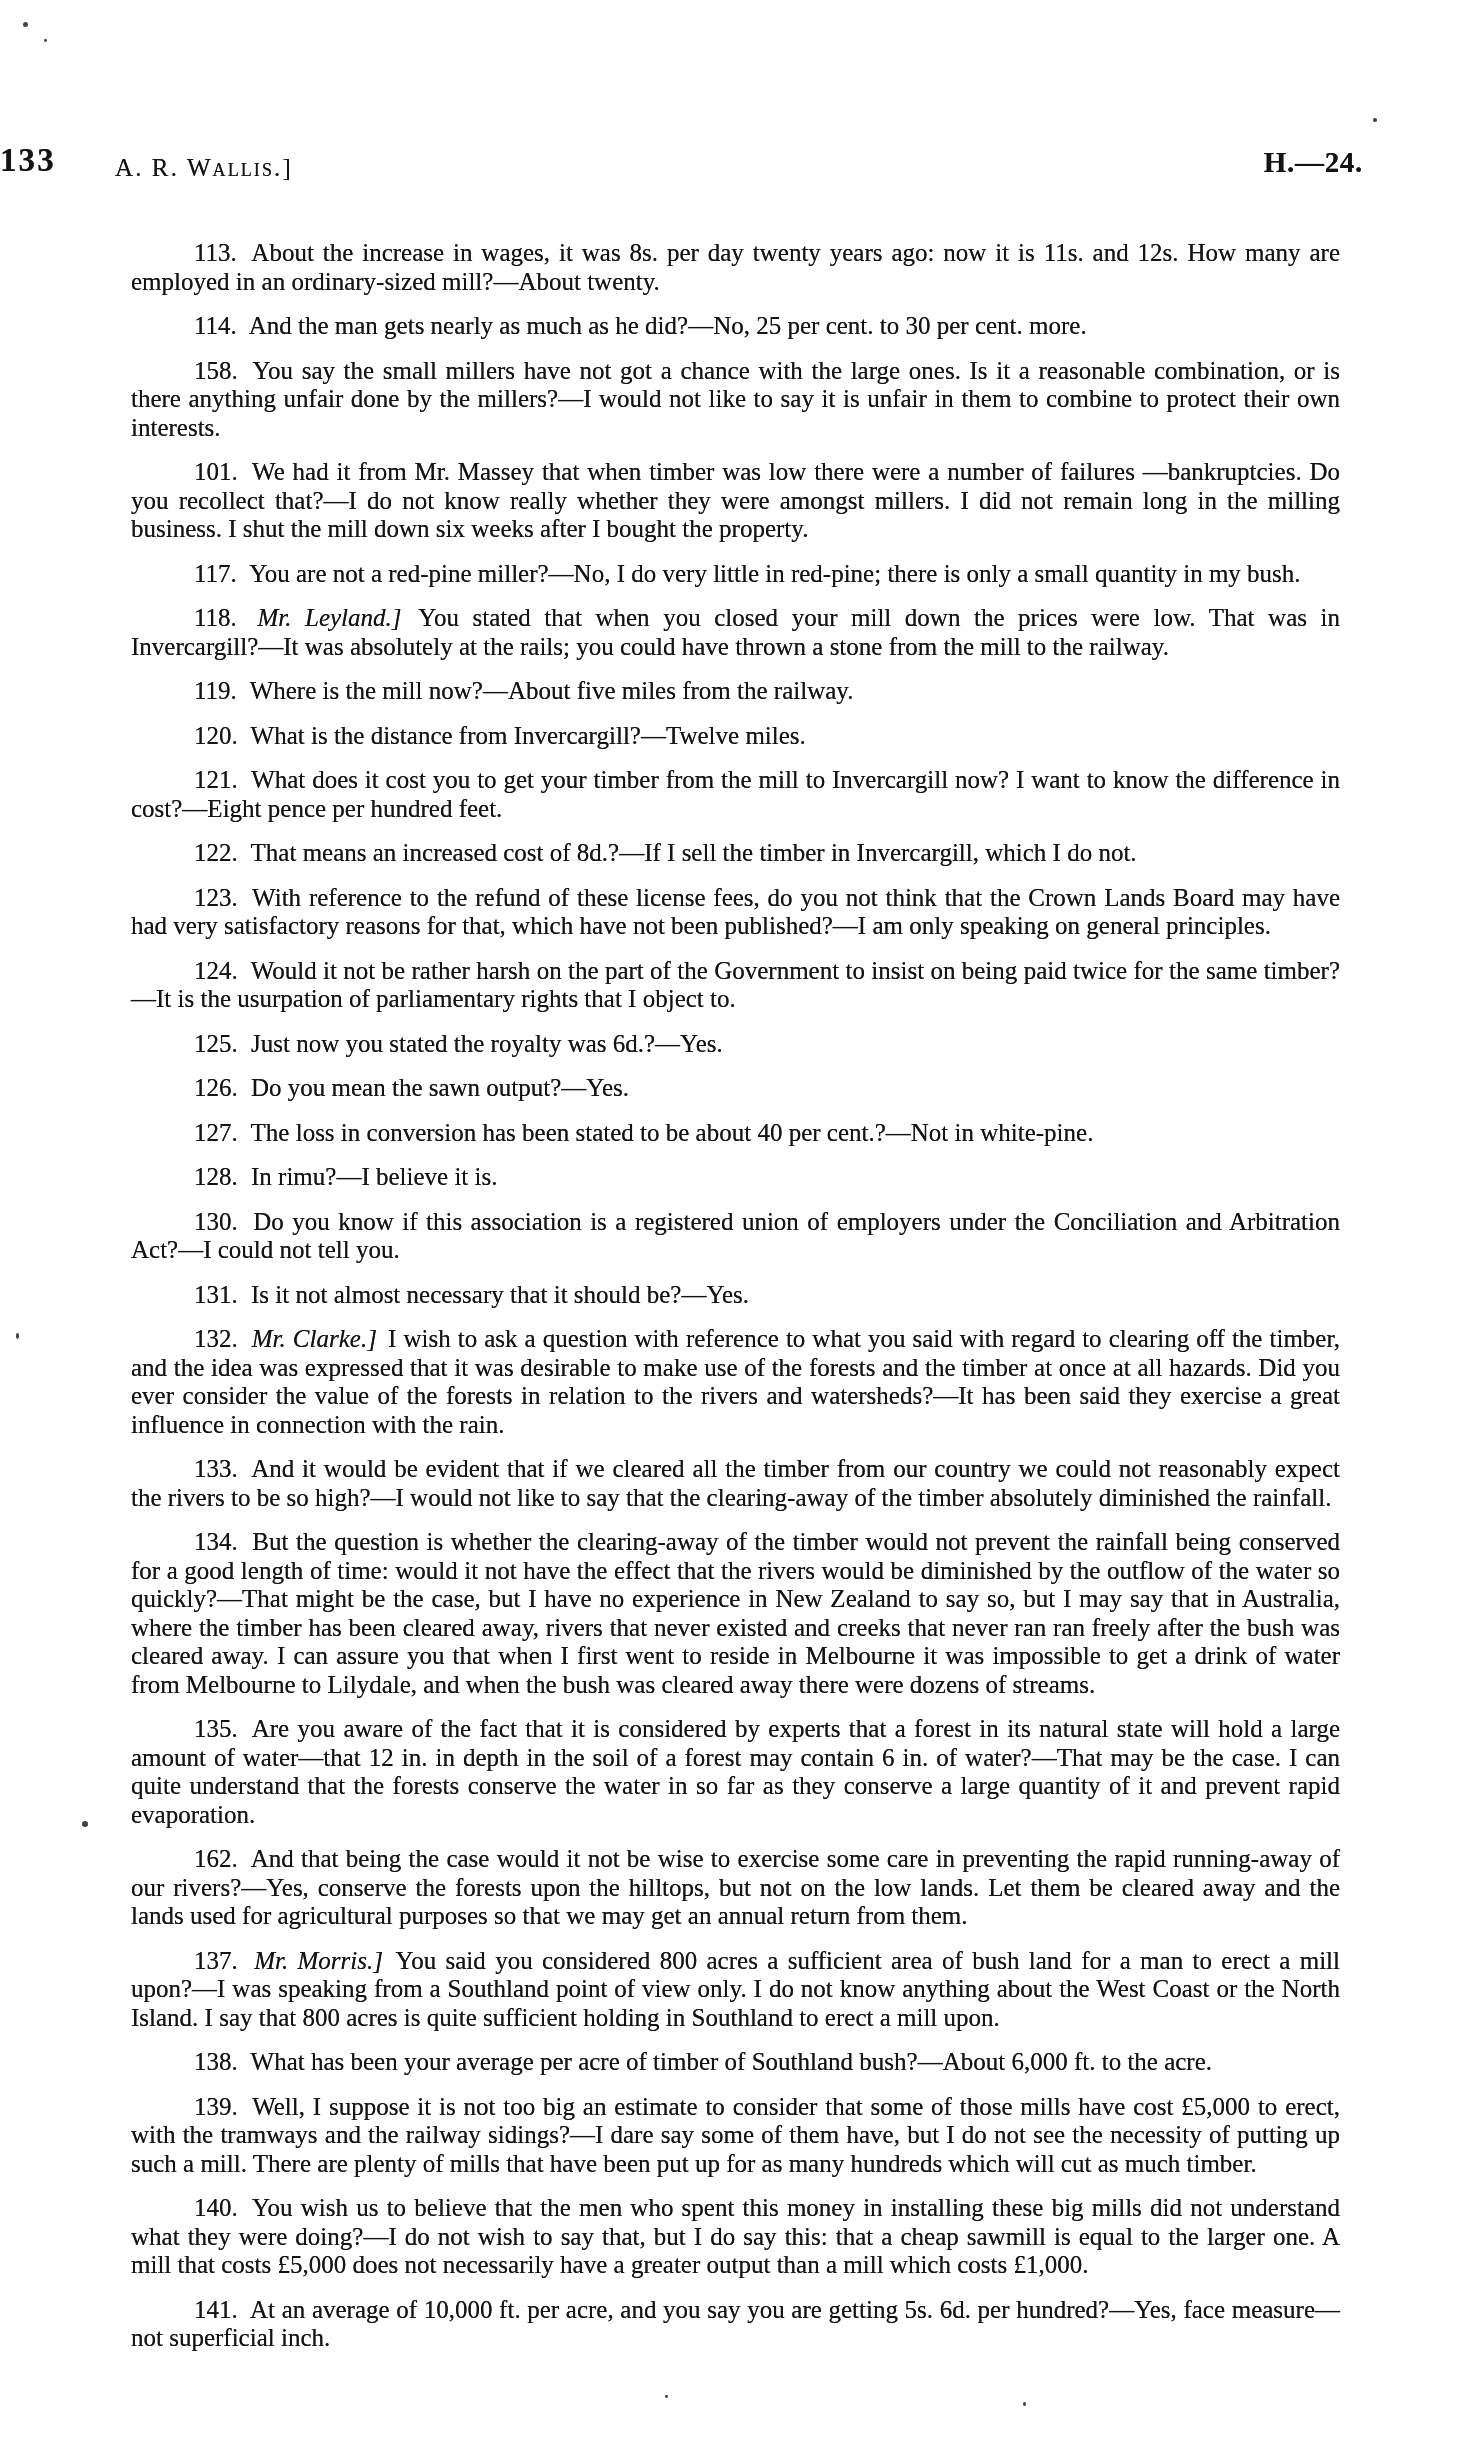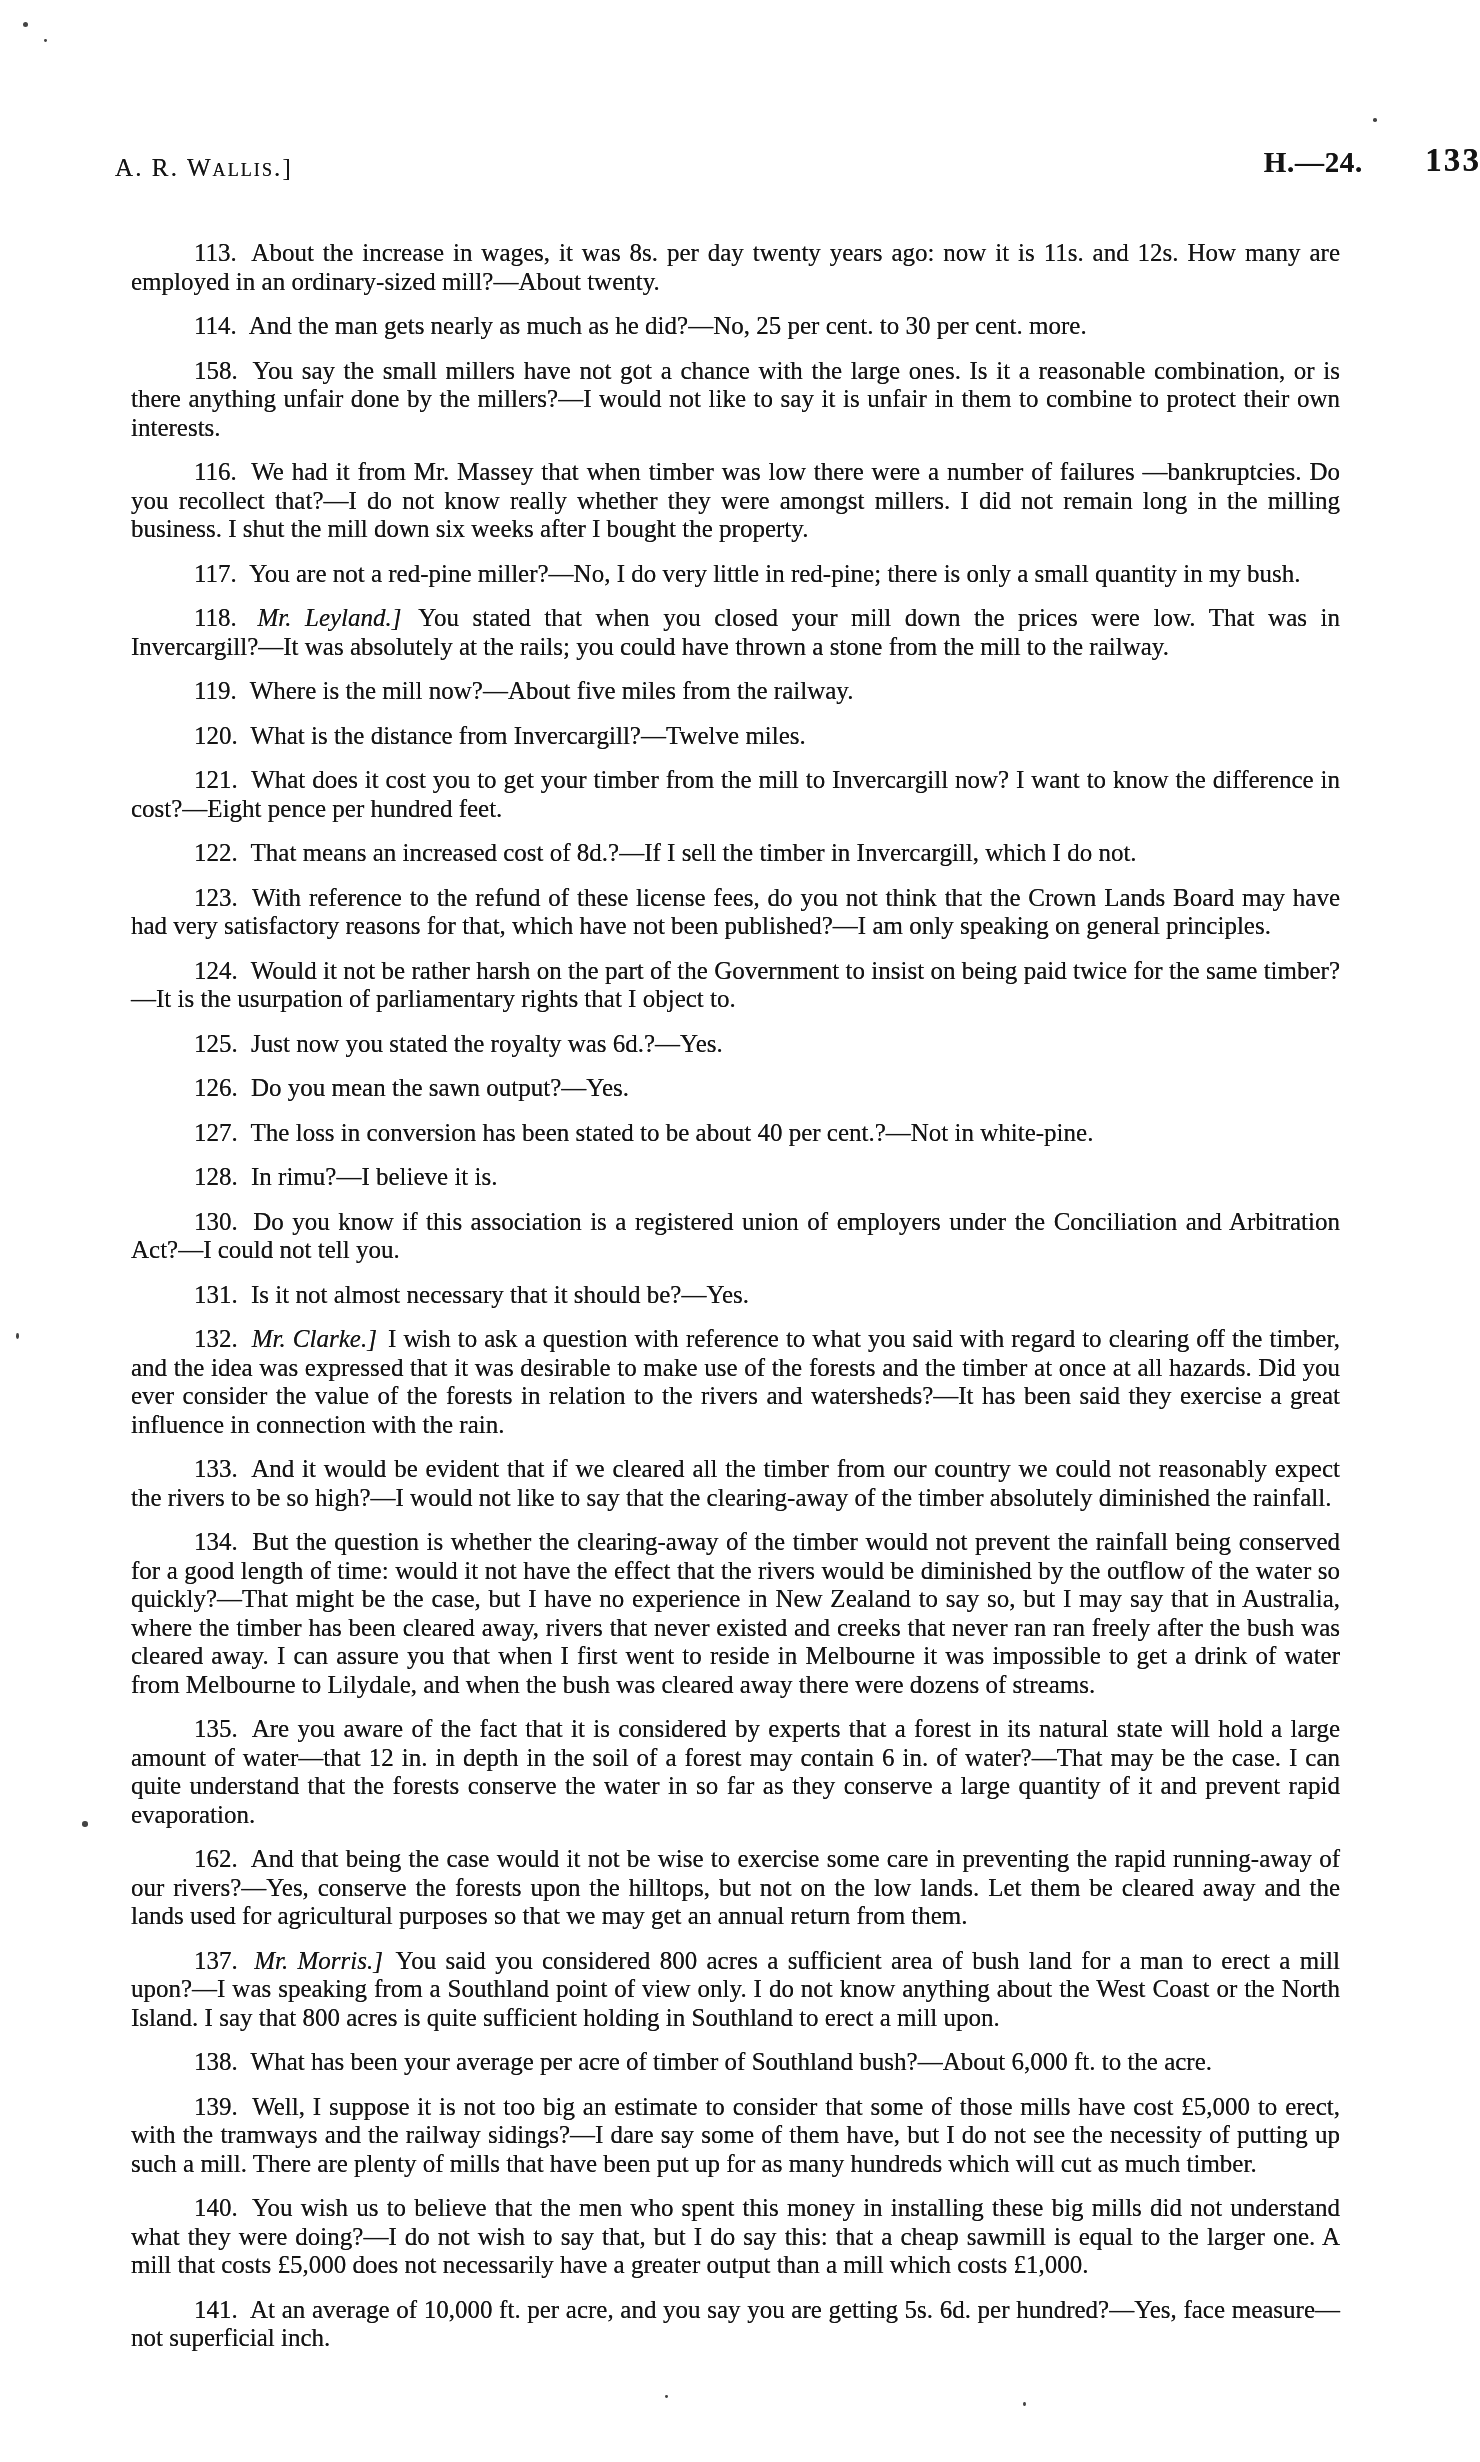--- a/index.html
+++ b/index.html
@@ -28,21 +28,21 @@
     font-size: 25px;
     font-variant: small-caps;
     letter-spacing: 2.1px;
     white-space: nowrap;
   }
   .page-number {
     position: absolute;
     left: 0;
     top: 142px;
     width: 100%;
-    text-align: right;
+    text-align: left;
     font-size: 33px;
     font-weight: 700;
     letter-spacing: 2.1px;
   }
   .paper-ref {
     position: absolute;
     right: 118px;
     top: 146px;
     font-size: 29px;
     font-weight: 600;
@@ -103,21 +103,21 @@
       <span class="txt">And the man gets nearly as much as he did?—No, 25 per cent. to 30 per cent. more.</span>
     </p>
 
     <p class="qa">
       <span class="num">158.</span>
       
       <span class="txt">You say the small millers have not got a chance with the large ones.  Is it a reasonable combination, or is there anything unfair done by the millers?—I would not like to say it is unfair in them to combine to protect their own interests.</span>
     </p>
 
     <p class="qa">
-      <span class="num">116.</span>
+      <span class="num">101.</span>
       
       <span class="txt">We had it from Mr. Massey that when timber was low there were a number of failures —bankruptcies.  Do you recollect that?—I do not know really whether they were amongst millers. I did not remain long in the milling business.  I shut the mill down six weeks after I bought the property.</span>
     </p>
 
     <p class="qa">
       <span class="num">117.</span>
       
       <span class="txt">You are not a red-pine miller?—No, I do very little in red-pine; there is only a small quantity in my bush.</span>
     </p>
 

